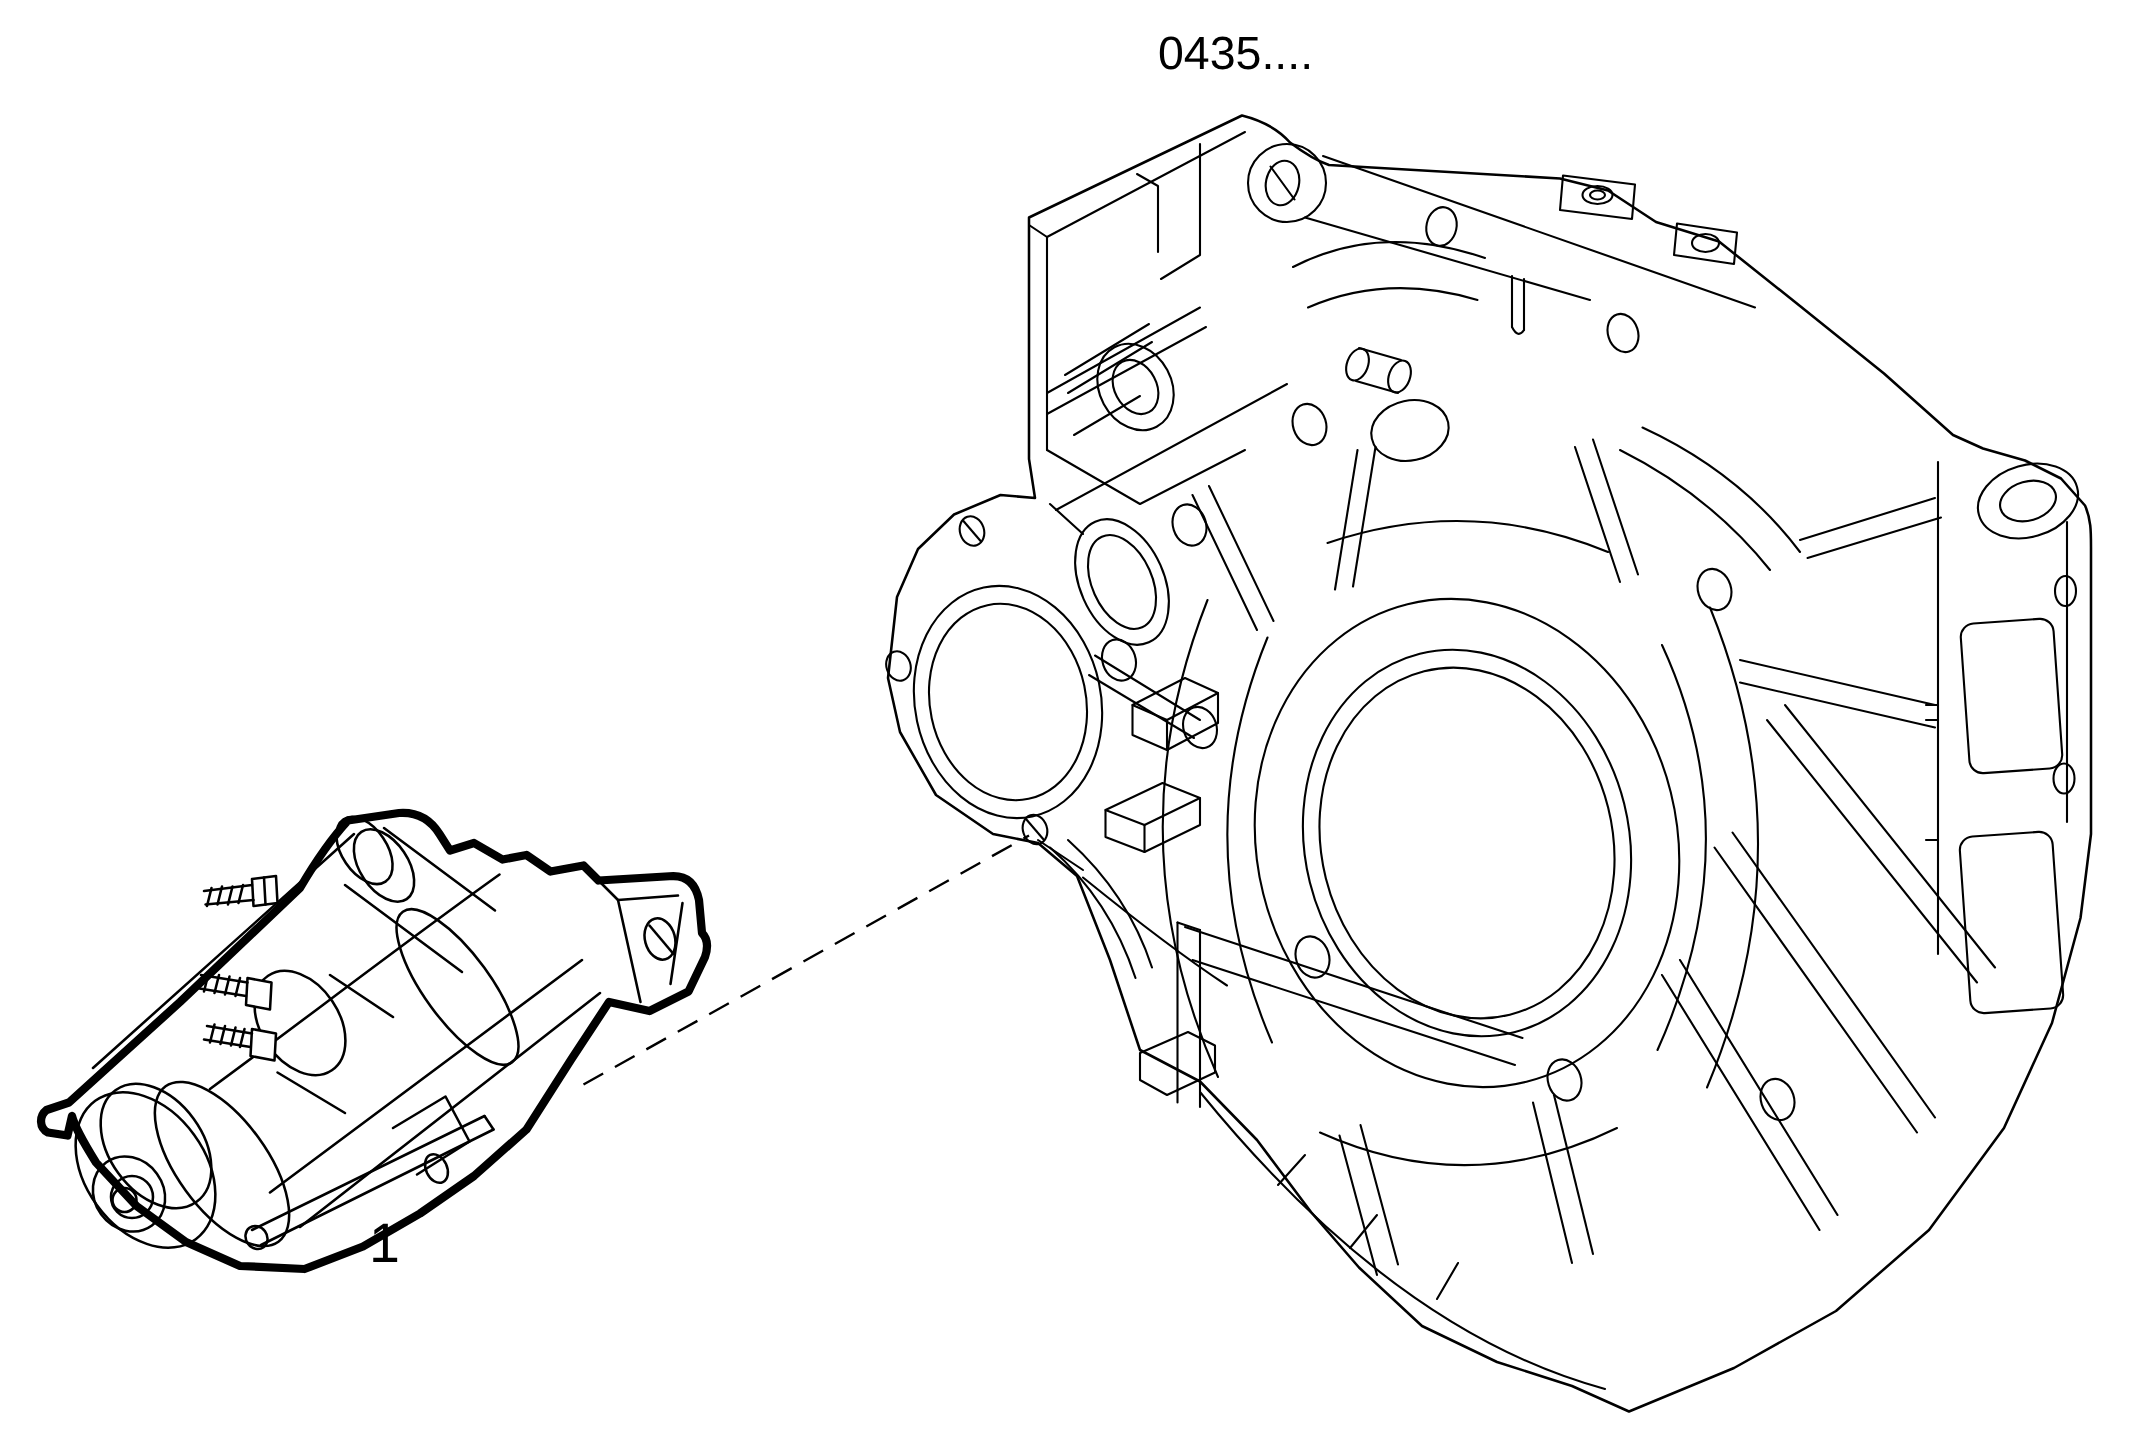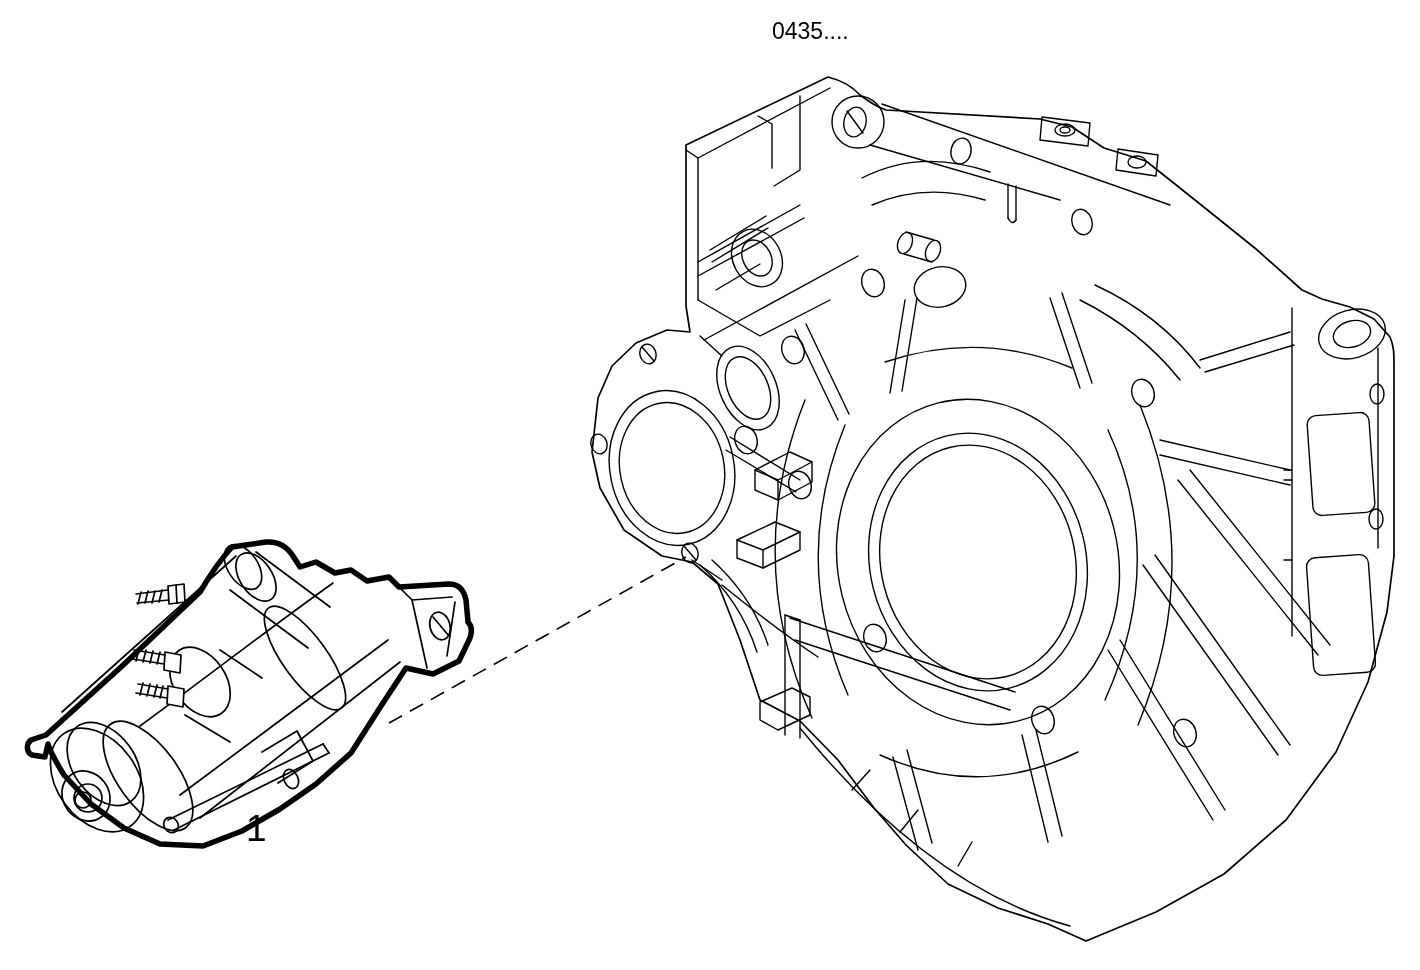--- a/index.html
+++ b/index.html
@@ -23,21 +23,21 @@
   .label {
     position: absolute;
     color: #000000;
     white-space: nowrap;
     line-height: 1;
     user-select: none;
   }
   .ref-code {
     left: 772px;
     top: 20px;
-    font-size: 23px;
+    font-size: 31px;
     text-align: right;
   }
   .callout-1 {
     left: 246px;
     top: 810px;
     font-size: 37px;
   }
   
   .thin  { fill: none; stroke: #000; stroke-width: 1.4; stroke-linejoin: round; stroke-linecap: round; }
   .thin2 { fill: none; stroke: #000; stroke-width: 1.7; stroke-linejoin: round; stroke-linecap: round; }

